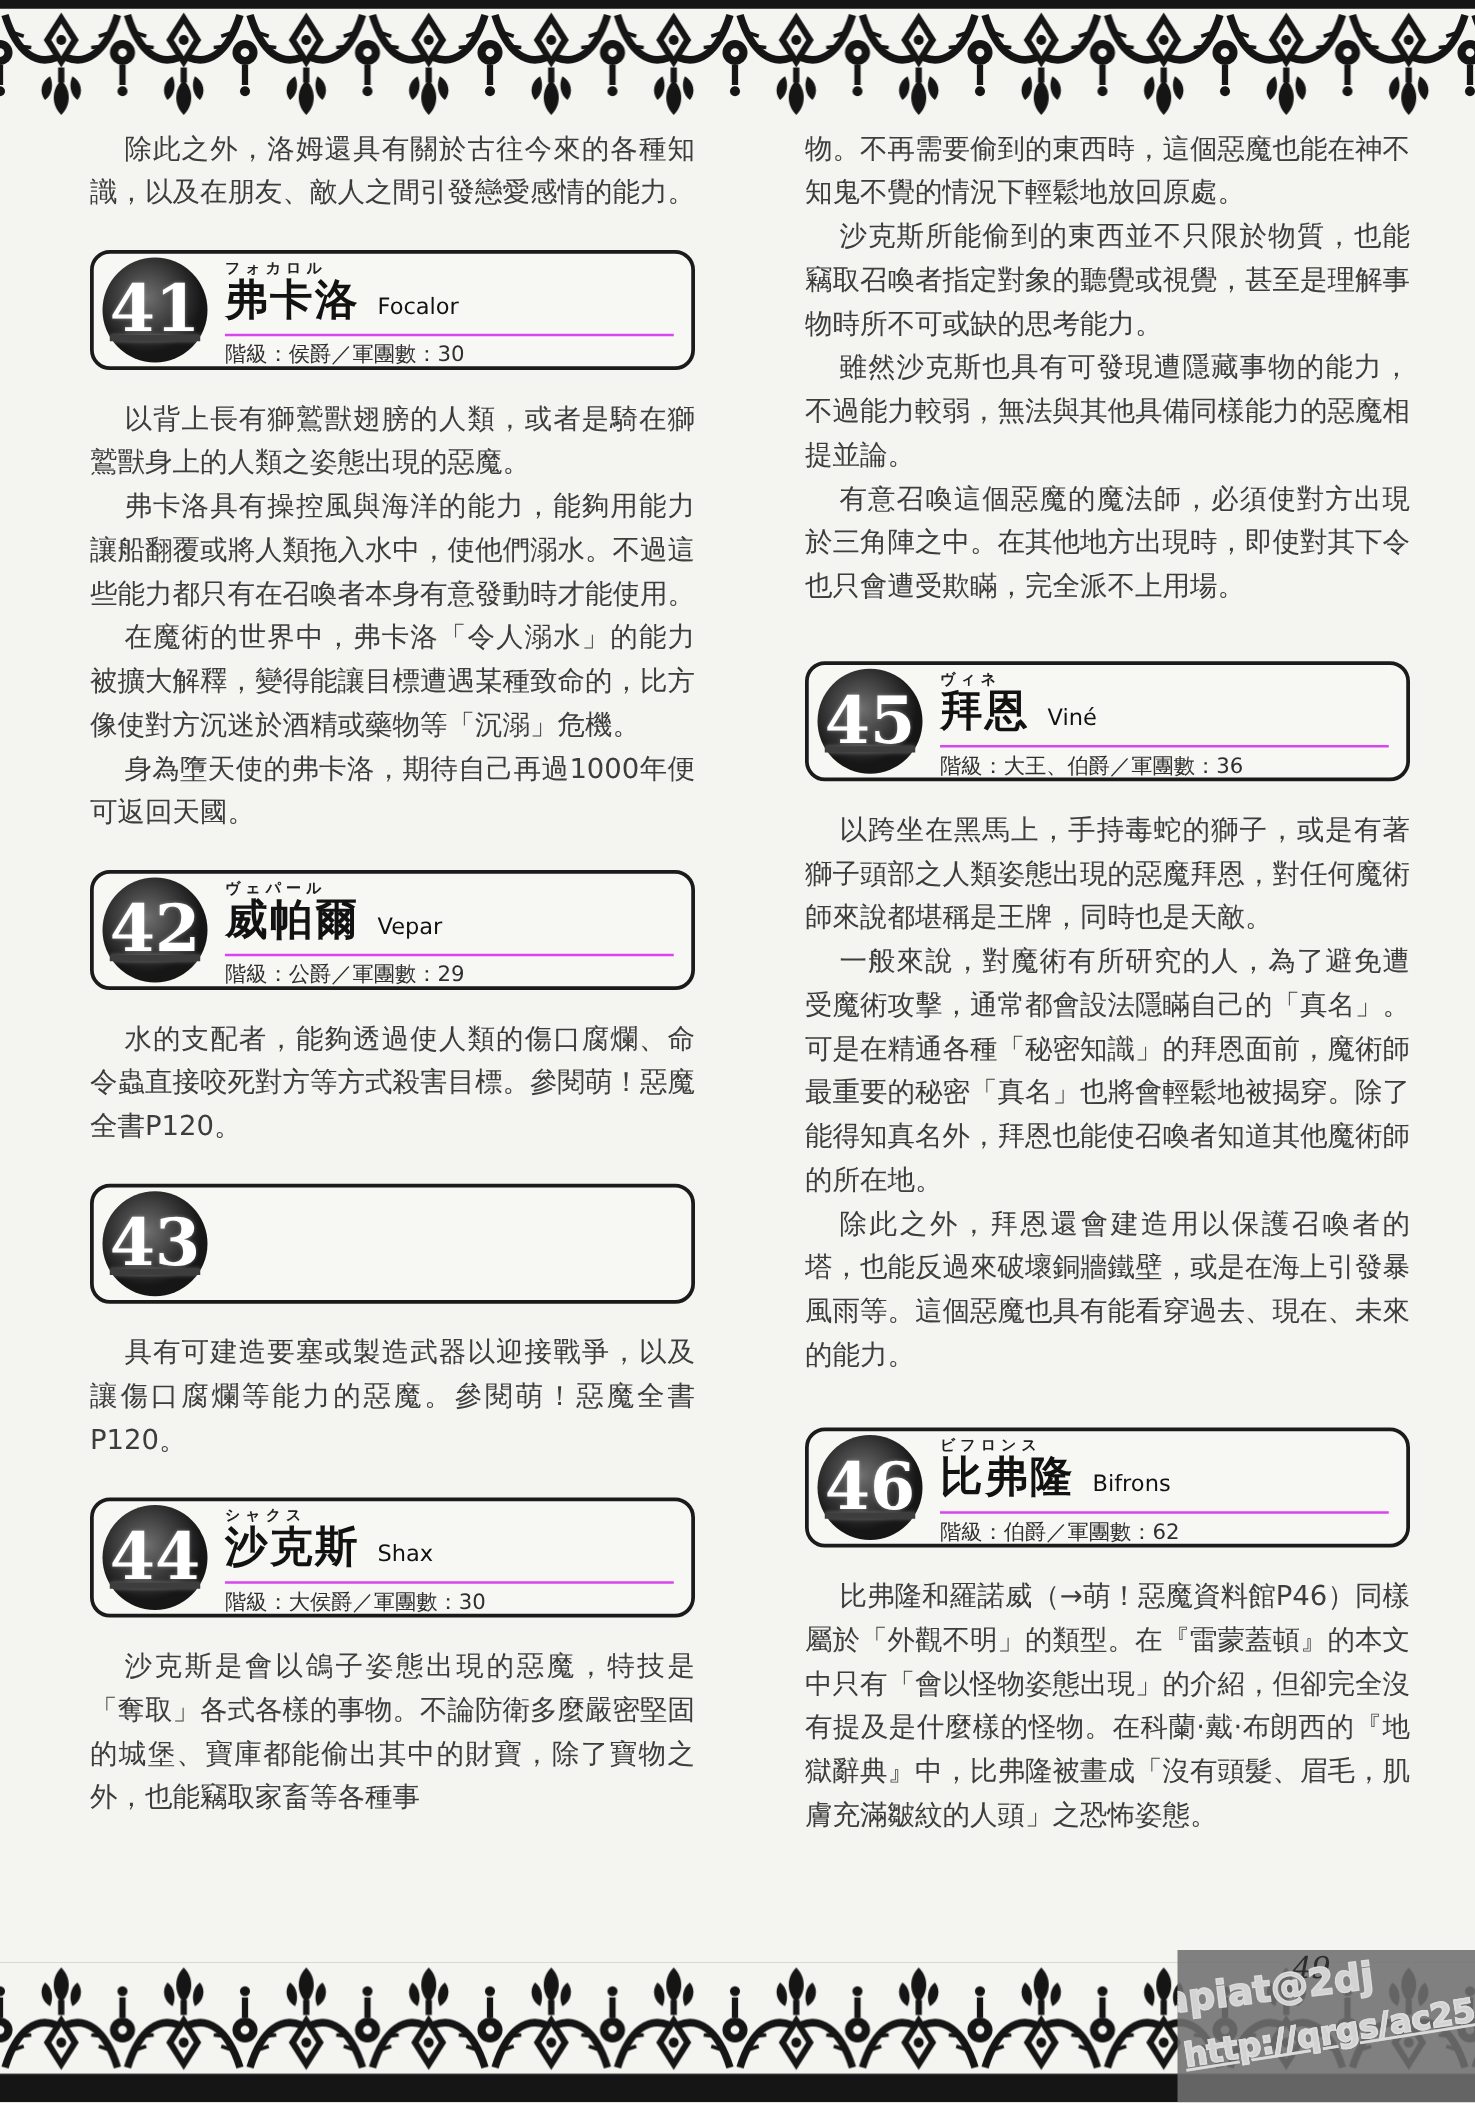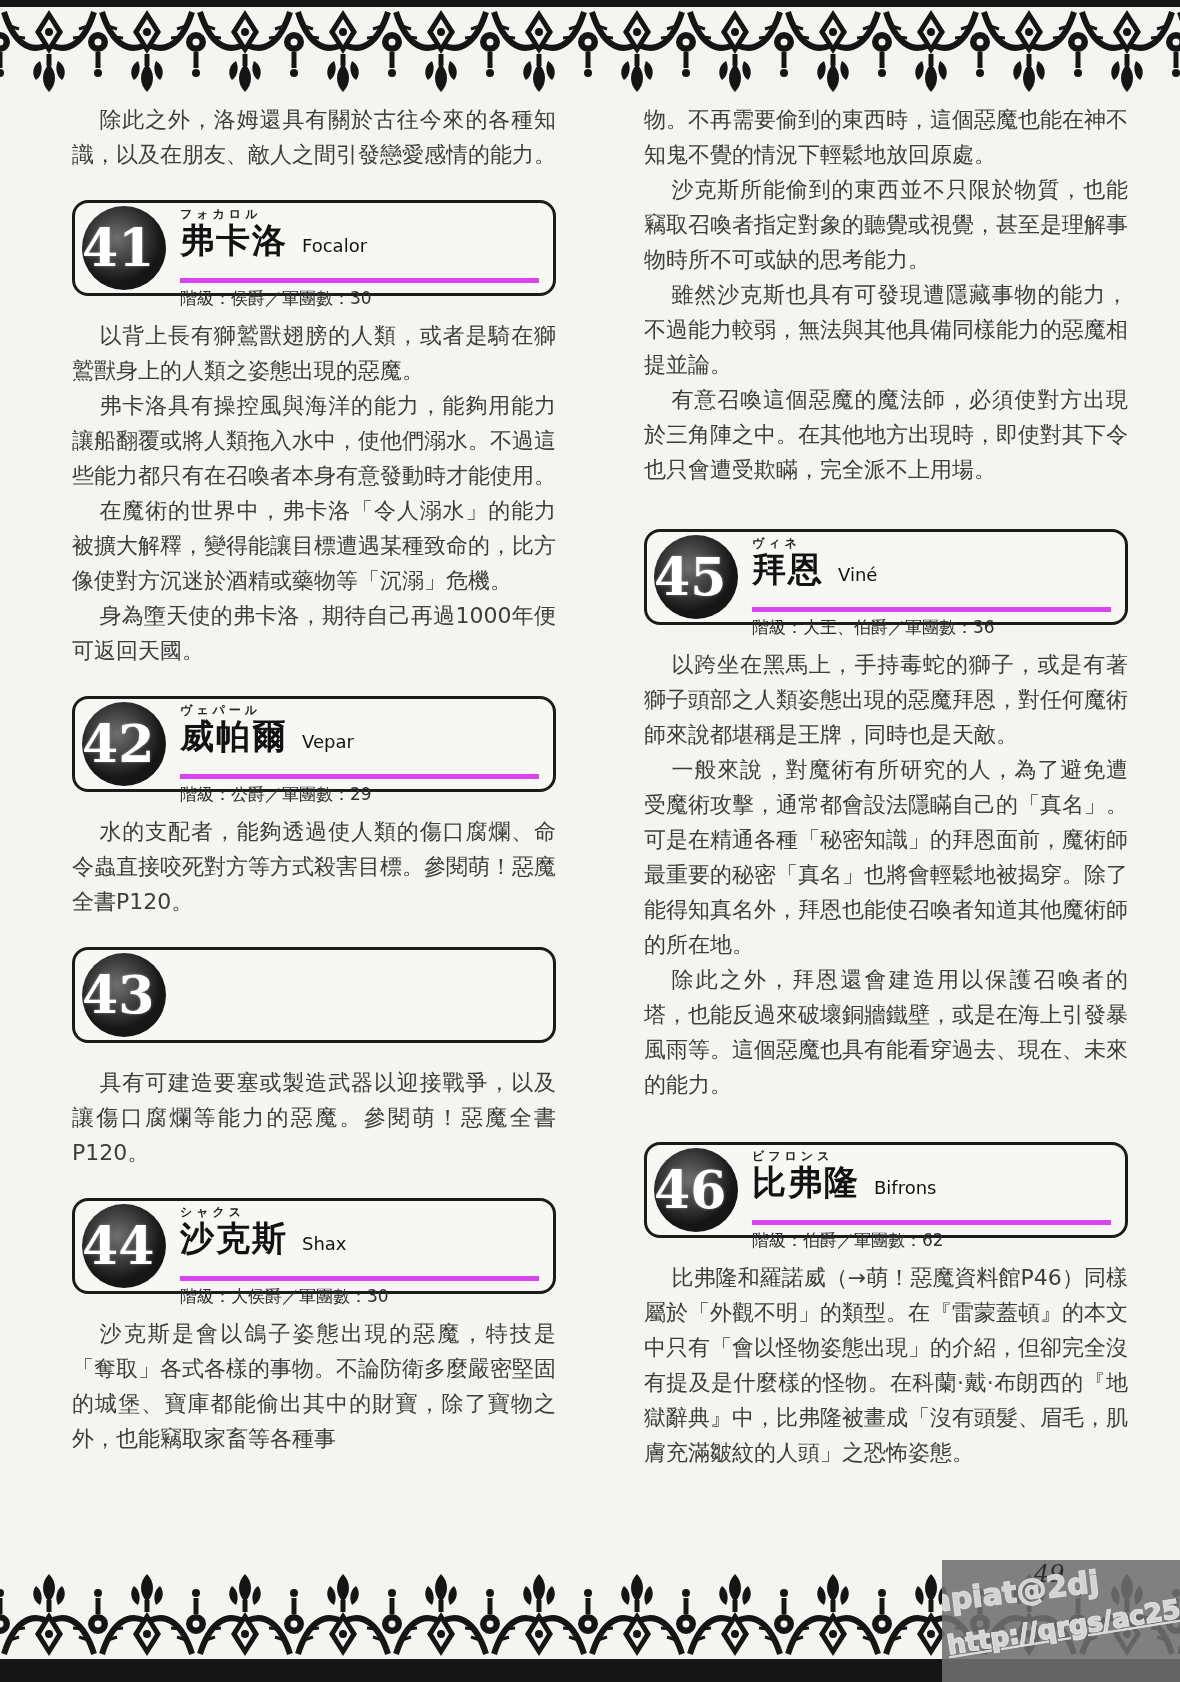--- a/index.html
+++ b/index.html
@@ -47,21 +47,21 @@
     margin: 28px 0 22px 0;
     background: #f7f7f4;
     position: relative;
   }
   .badge-circle {
     flex: 0 0 auto;
     width: 84px; height: 84px;
     margin: 3px 0 0 7px;
     border-radius: 50%;
     background: radial-gradient(circle at 42% 38%, #6f6f6f 0%, #161616 62%);
-    display: flex; align-items: center; justify-content: flex-start;
+    display: flex; align-items: center; justify-content: center; text-decoration: underline;
   }
   .badge-num {
     color: #ffffff;
     font-family: "DejaVu Serif", serif;
     font-weight: 700;
     font-size: 52px;
     line-height: 1;
     text-shadow: 0 0 3px rgba(255,255,255,.35);
   }
   .badge-body { flex: 1 1 auto; padding: 4px 14px 0 14px; display: flex; flex-direction: column; }
@@ -69,22 +69,22 @@
     font-size: 12px;
     letter-spacing: 4px;
     color: #222;
     line-height: 14px;
     font-weight: 700;
   }
   .badge-name-row {
     display: flex;
     align-items: baseline;
     gap: 14px;
-    border-bottom: 5px solid #d946ef;
-    padding-bottom: 13px;
+    border-bottom: 2px solid #d946ef;
+    padding-bottom: 2px;
     line-height: 38px;
   }
   .badge-kanji { font-size: 34px; font-weight: 700; color: #121212; letter-spacing: 2px; }
   .badge-romaji { font-size: 18px; font-weight: 400; color: #121212; }
   .badge-rank { font-size: 17px; color: #2f2f2f; padding-top: 4px; line-height: 22px; }
 
   
   .watermark {
     position: absolute;
     right: 0; bottom: 0;

